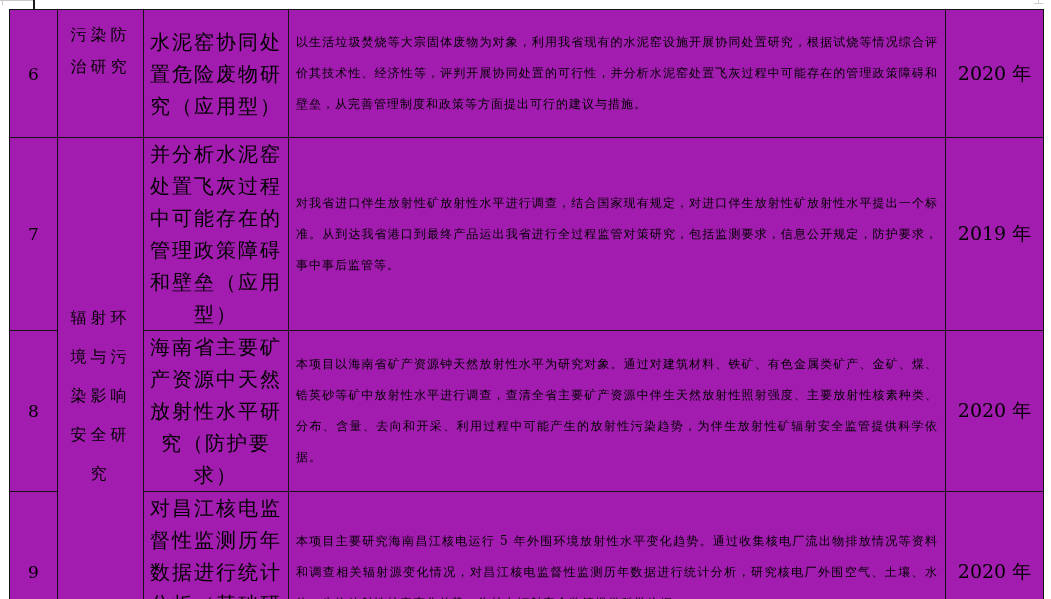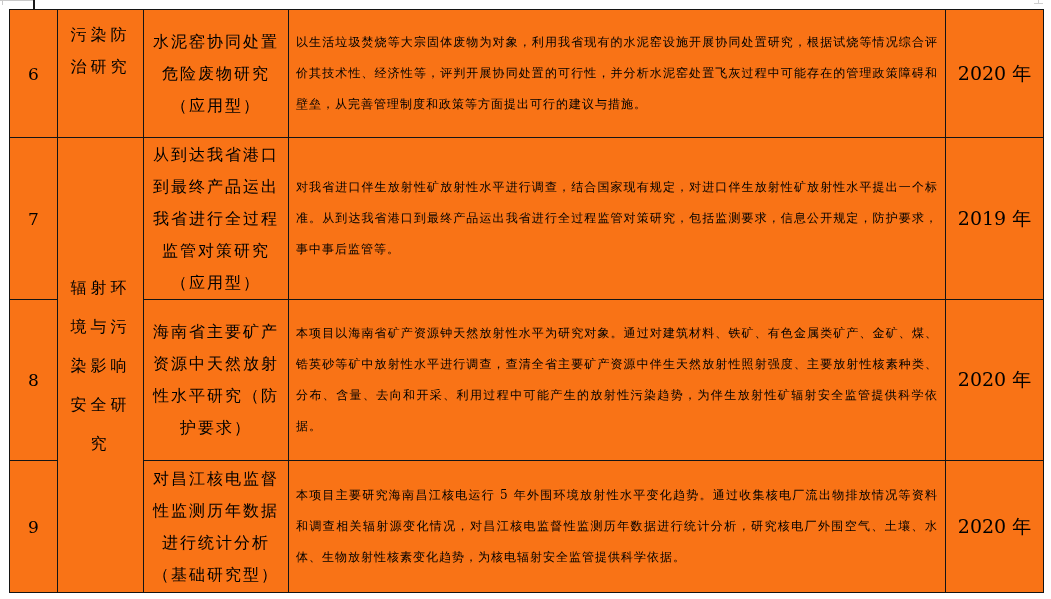--- a/index.html
+++ b/index.html
@@ -20,21 +20,21 @@
     position: absolute;
     left: 9px;
     top: 9px;
     width: 1034px;
     border-collapse: collapse;
     table-layout: fixed;
   }
   table.doc-table td {
     border: 1.6px solid #141414;
     overflow: hidden;
-    background: #f97316;
+    background: #a21caf;
   }
   td.num-cell {
     text-align: center;
     vertical-align: middle;
     font-size: 17px;
   }
   td.cat-cell {
     text-align: center;
     font-size: 16px;
     letter-spacing: 4px;
@@ -45,21 +45,21 @@
     vertical-align: top;
     padding-top: 9px;
   }
   td.cat-cell.cat-merged {
     vertical-align: middle;
     line-height: 39px;
   }
   td.title-cell {
     text-align: center;
     vertical-align: middle;
-    font-size: 16px;
+    font-size: 20px;
     letter-spacing: 2px;
     line-height: 32px;
     padding: 0 4px;
   }
   td.desc-cell {
     text-align: justify;
     text-justify: inter-ideograph;
     vertical-align: middle;
     font-size: 12px;
     letter-spacing: 1px;
@@ -103,21 +103,21 @@
       <tr style="height:128px">
         <td class="num-cell" style="border-color: rgb(20, 20, 20);">6</td>
         <td class="cat-cell cat-top" style="border-color: rgb(20, 20, 20);">污染防治研究</td>
         <td class="title-cell" style="border-color: rgb(20, 20, 20);">水泥窑协同处置危险废物研究（应用型）</td>
         <td class="desc-cell" style="border-color: rgb(20, 20, 20);">以生活垃圾焚烧等大宗固体废物为对象，利用我省现有的水泥窑设施开展协同处置研究，根据试烧等情况综合评价其技术性、经济性等，评判开展协同处置的可行性，并分析水泥窑处置飞灰过程中可能存在的管理政策障碍和壁垒，从完善管理制度和政策等方面提出可行的建议与措施。</td>
         <td class="year-cell" style="border-color: rgb(20, 20, 20);">2020 年</td>
       </tr>
       <tr style="height:162px">
         <td class="num-cell" style="border-color: rgb(20, 20, 20);">7</td>
         <td class="cat-cell cat-merged" rowspan="3" style="border-color: rgb(20, 20, 20);">辐射环境与污染影响安全研究</td>
-        <td class="title-cell" style="border-color: rgb(20, 20, 20);">从到达我省港口到最终产品运出我省进行全过程监管对策研究（应用型）</td>
+        <td class="title-cell" style="border-color: rgb(20, 20, 20);">并分析水泥窑处置飞灰过程中可能存在的管理政策障碍和壁垒（应用型）</td>
         <td class="desc-cell" style="border-color: rgb(20, 20, 20);">对我省进口伴生放射性矿放射性水平进行调查，结合国家现有规定，对进口伴生放射性矿放射性水平提出一个标准。从到达我省港口到最终产品运出我省进行全过程监管对策研究，包括监测要求，信息公开规定，防护要求，事中事后监管等。</td>
         <td class="year-cell" style="border-color: rgb(20, 20, 20); text-align: center;">2019 年</td>
       </tr>
       <tr style="height:161px">
         <td class="num-cell" style="border-color: rgb(20, 20, 20);">8</td>
         <td class="title-cell" style="border-color: rgb(20, 20, 20);">海南省主要矿产资源中天然放射性水平研究（防护要求）</td>
         <td class="desc-cell" style="border-color: rgb(20, 20, 20);">本项目以海南省矿产资源钟天然放射性水平为研究对象。通过对建筑材料、铁矿、有色金属类矿产、金矿、煤、锆英砂等矿中放射性水平进行调查，查清全省主要矿产资源中伴生天然放射性照射强度、主要放射性核素种类、分布、含量、去向和开采、利用过程中可能产生的放射性污染趋势，为伴生放射性矿辐射安全监管提供科学依据。</td>
         <td class="year-cell" style="border-color: rgb(20, 20, 20);">2020 年</td>
       </tr>
       <tr style="height:132px">

